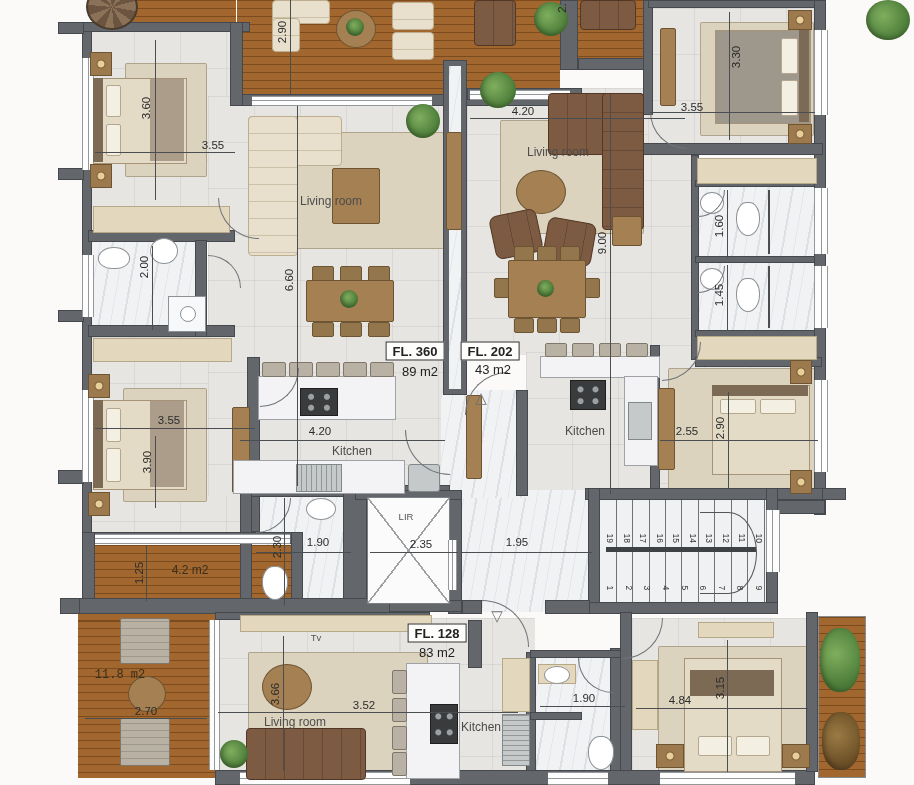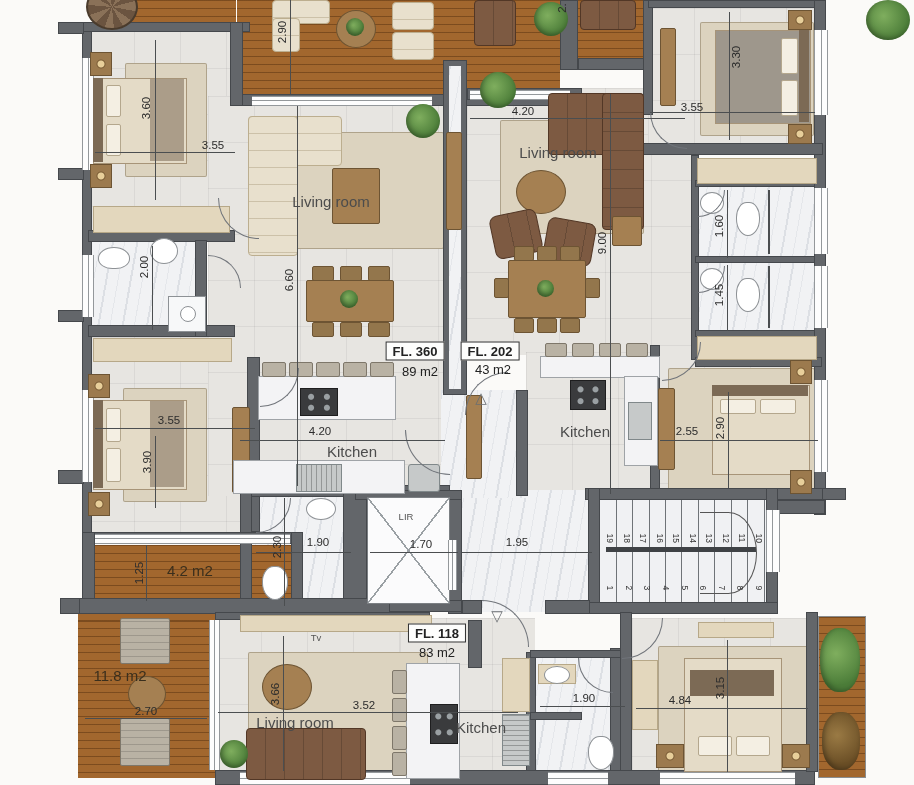--- a/index.html
+++ b/index.html
@@ -46,21 +46,21 @@
   .plant{position:absolute;border-radius:50%;background:radial-gradient(circle at 40% 40%,#7fae5e,#4c7d39 70%);
       box-shadow:inset 2px -2px 5px rgba(0,0,0,.3);}
   .bg1{position:absolute;background:#e3d7bd;border:1px solid #b7a888;}
   .cm{position:absolute;background:#f3f3f5;border:1px solid #9fa3a7;}
   .arc{position:absolute;border:1.2px solid #70747a;}
   .dl{position:absolute;background:#4b4e50;}
   
   .dim{position:absolute;font-size:11.5px;line-height:1;color:#2c2c2c;white-space:nowrap;
        transform:translate(-50%,-50%);}
   .dv{transform:translate(-50%,-50%) rotate(-90deg);}
-  .rl{position:absolute;font-size:15px;color:#4c4c4c;white-space:nowrap;transform:translate(-50%,-50%);}
+  .rl{position:absolute;font-size:12px;color:#4c4c4c;white-space:nowrap;transform:translate(-50%,-50%);}
   .sm{font-size:9.5px;color:#555;}
   .ul{position:absolute;font-size:13px;font-weight:bold;color:#222;background:#fdfdfc;
       border:1.5px solid #2f2f2f;padding:1px 6px;white-space:nowrap;transform:translate(-50%,-50%);}
   .ua{position:absolute;font-size:13px;color:#222;white-space:nowrap;transform:translate(-50%,-50%);}
   .lift{position:absolute;background:#fbfbfc;border:1px solid #7c8084;
       background-image:linear-gradient(to top right,transparent calc(50% - .8px),#9aa0a4 calc(50% - .8px),#9aa0a4 calc(50% + .8px),transparent calc(50% + .8px)),
                        linear-gradient(to bottom right,transparent calc(50% - .8px),#9aa0a4 calc(50% - .8px),#9aa0a4 calc(50% + .8px),transparent calc(50% + .8px));}
   .stairs{position:absolute;background:#f0f1f3;
       background-image:repeating-linear-gradient(to right,transparent 0 15.5px,#6f7377 15.5px 16.5px);}
   .snumrow{position:absolute;display:flex;justify-content:space-between;}
@@ -421,21 +421,21 @@
   <span class="dim dv" style="left:603px;top:243px;">9.00</span>
   <span class="dim dv" style="left:720px;top:226px;">1.60</span>
   <span class="dim dv" style="left:720px;top:295px;">1.45</span>
   <span class="dim" style="left:169px;top:421px;">3.55</span>
   <span class="dim dv" style="left:148px;top:462px;">3.90</span>
   <span class="dim" style="left:320px;top:432px;">4.20</span>
   <span class="dim" style="left:687px;top:432px;">2.55</span>
   <span class="dim dv" style="left:721px;top:428px;">2.90</span>
   <span class="dim dv" style="left:278px;top:547px;">2.30</span>
   <span class="dim" style="left:318px;top:543px;">1.90</span>
-  <span class="dim" style="left:421px;top:545px;">1.70</span>
+  <span class="dim" style="left:421px;top:545px;">2.35</span>
   <span class="dim" style="left:517px;top:543px;">1.95</span>
   <span class="dim dv" style="left:140px;top:573px;">1.25</span>
   <span class="dim" style="left:146px;top:712px;">2.70</span>
   <span class="dim dv" style="left:276px;top:694px;">3.66</span>
   <span class="dim" style="left:364px;top:706px;">3.52</span>
   <span class="dim" style="left:584px;top:699px;">1.90</span>
   <span class="dim" style="left:680px;top:701px;">4.84</span>
   <span class="dim dv" style="left:721px;top:688px;">3.15</span>
   <span class="dim dv" style="left:563px;top:8px;">2.</span>
 
@@ -445,18 +445,18 @@
   <span class="rl" style="left:352px;top:451px;">Kitchen</span>
   <span class="rl" style="left:585px;top:431px;">Kitchen</span>
   <span class="rl" style="left:481px;top:727px;">Kitchen</span>
   <span class="rl sm" style="left:316px;top:637px;">Tv</span>
   <span class="rl sm" style="left:406px;top:516px;">LIR</span>
 
   <span class="ul" style="left:415px;top:351px;">FL. 360</span>
   <span class="ua" style="left:420px;top:371px;">89 m2</span>
   <span class="ul" style="left:490px;top:351px;">FL. 202</span>
   <span class="ua" style="left:493px;top:369px;">43 m2</span>
-  <span class="ul" style="left:437px;top:633px;">FL. 118</span>
+  <span class="ul" style="left:437px;top:633px;">FL. 128</span>
   <span class="ua" style="left:437px;top:652px;">83 m2</span>
   <span class="rl" style="left:190px;top:570px;color:#3a2f1d;">4.2 m2</span>
-  <span class="rl" style="left:120px;top:675px;color:#3a2f1d;">11.8 m2</span>
+  <span class="rl" style="left:120px;top:675px;color:#3a2f1d;font-family:Liberation Mono, monospace;">11.8 m2</span>
 
 </div>
 
 </body></html>

